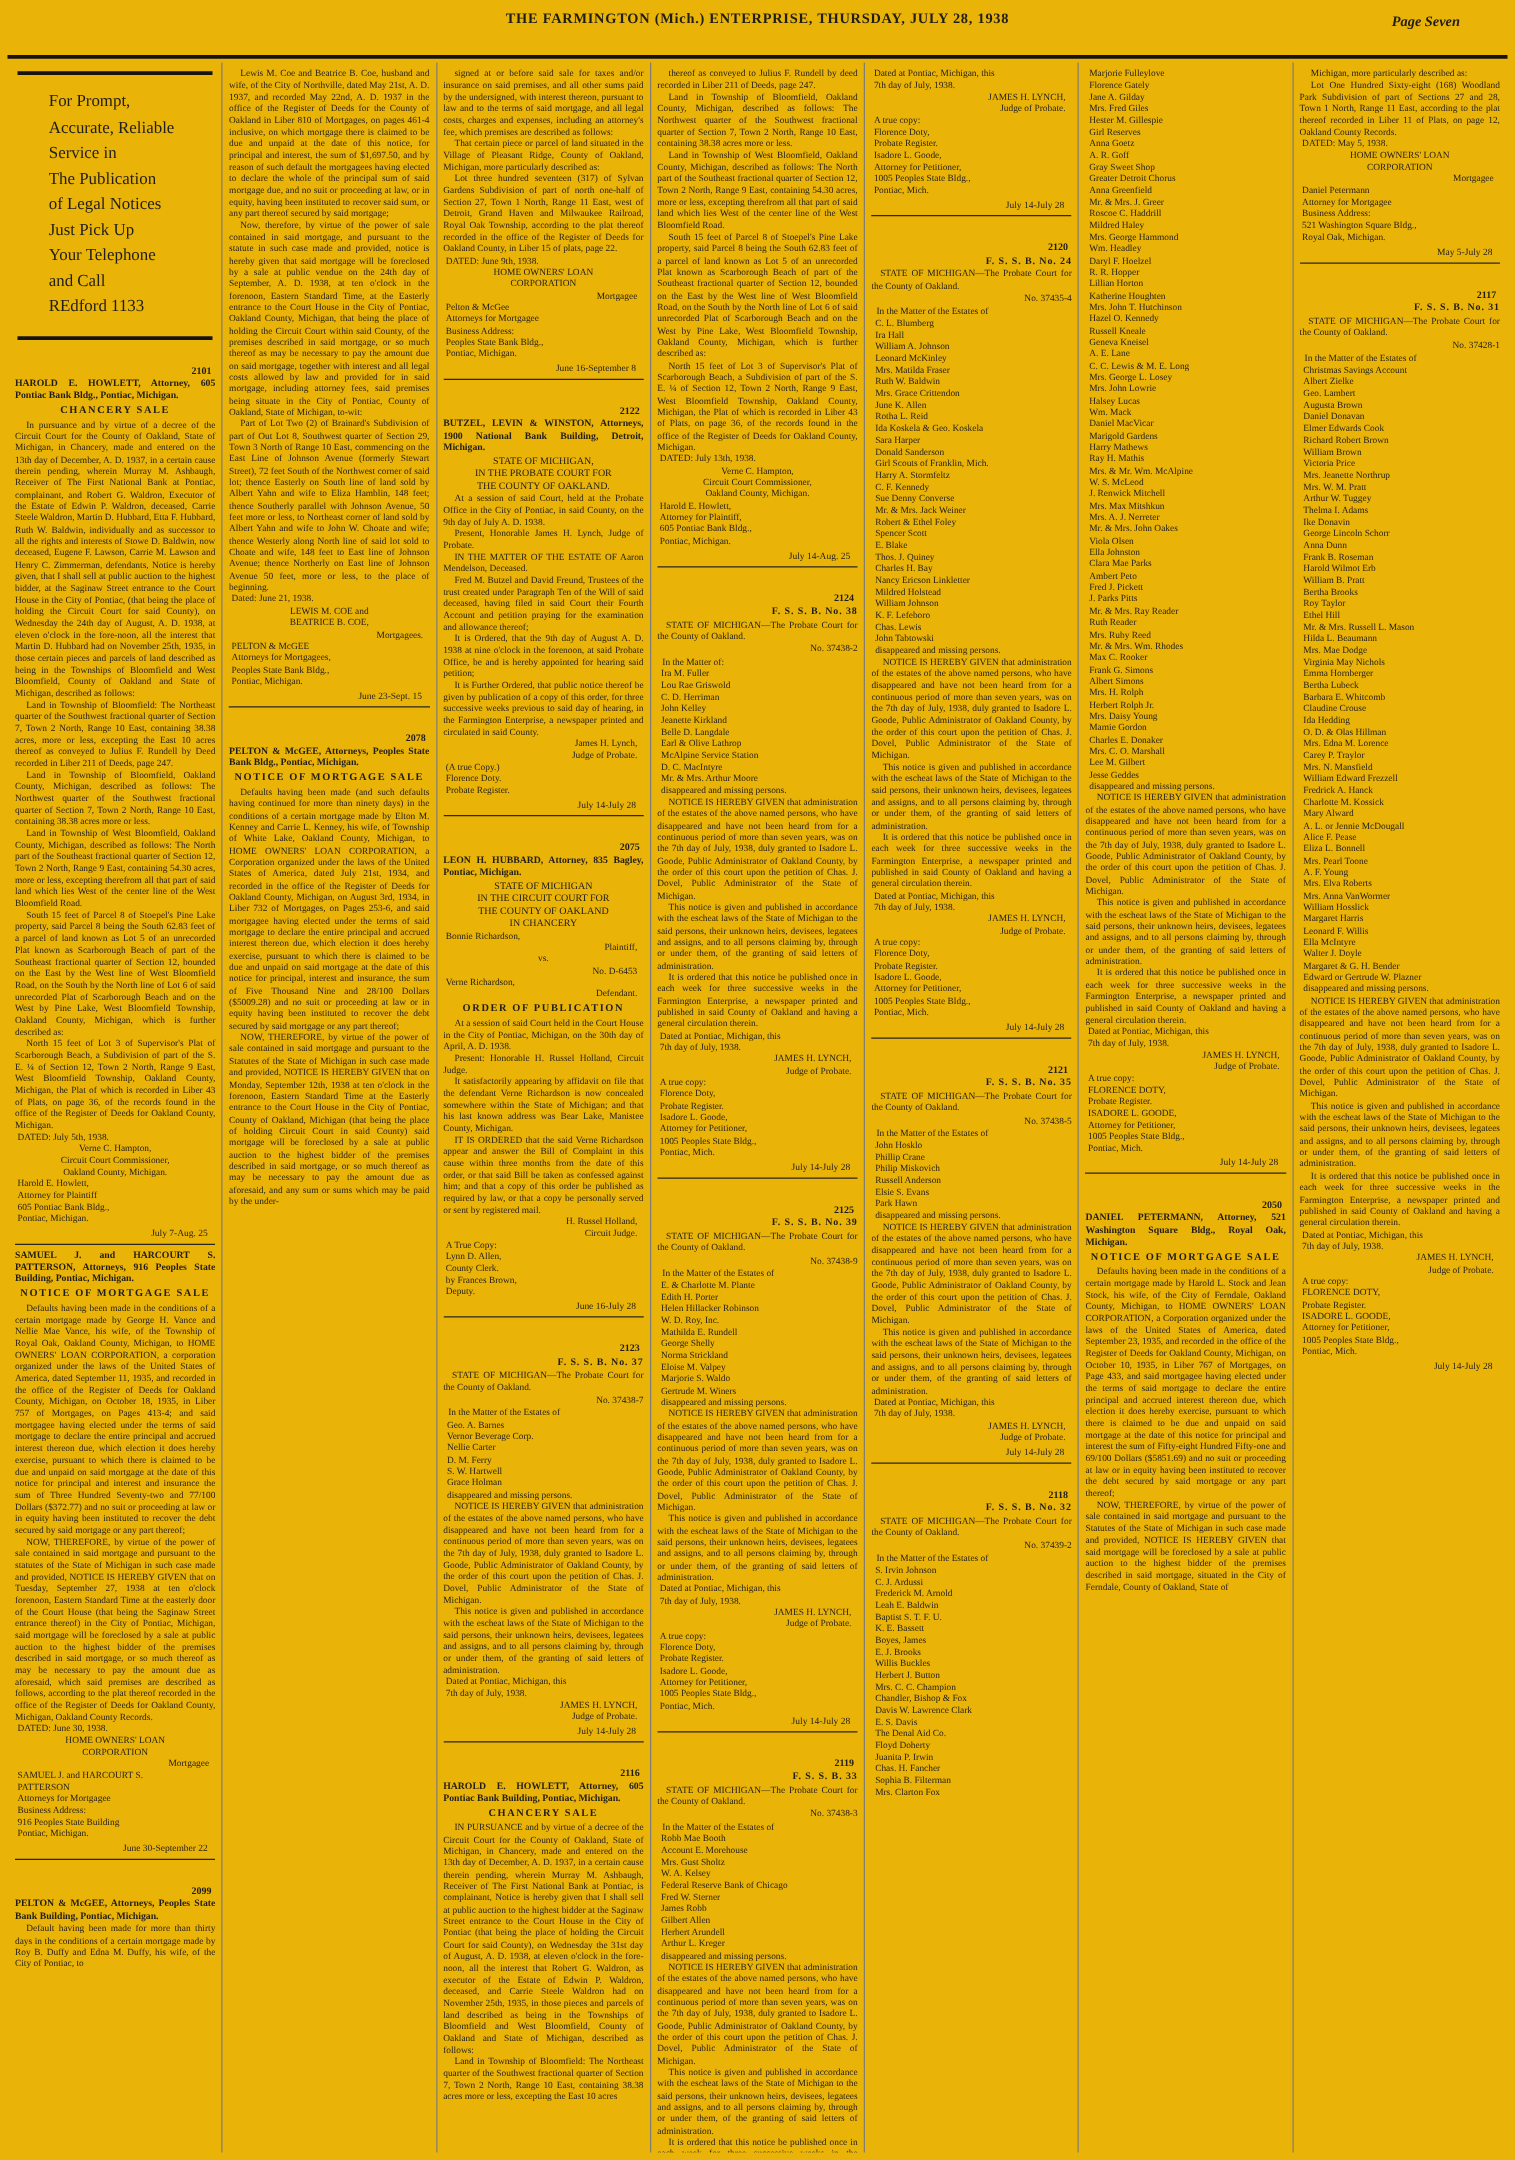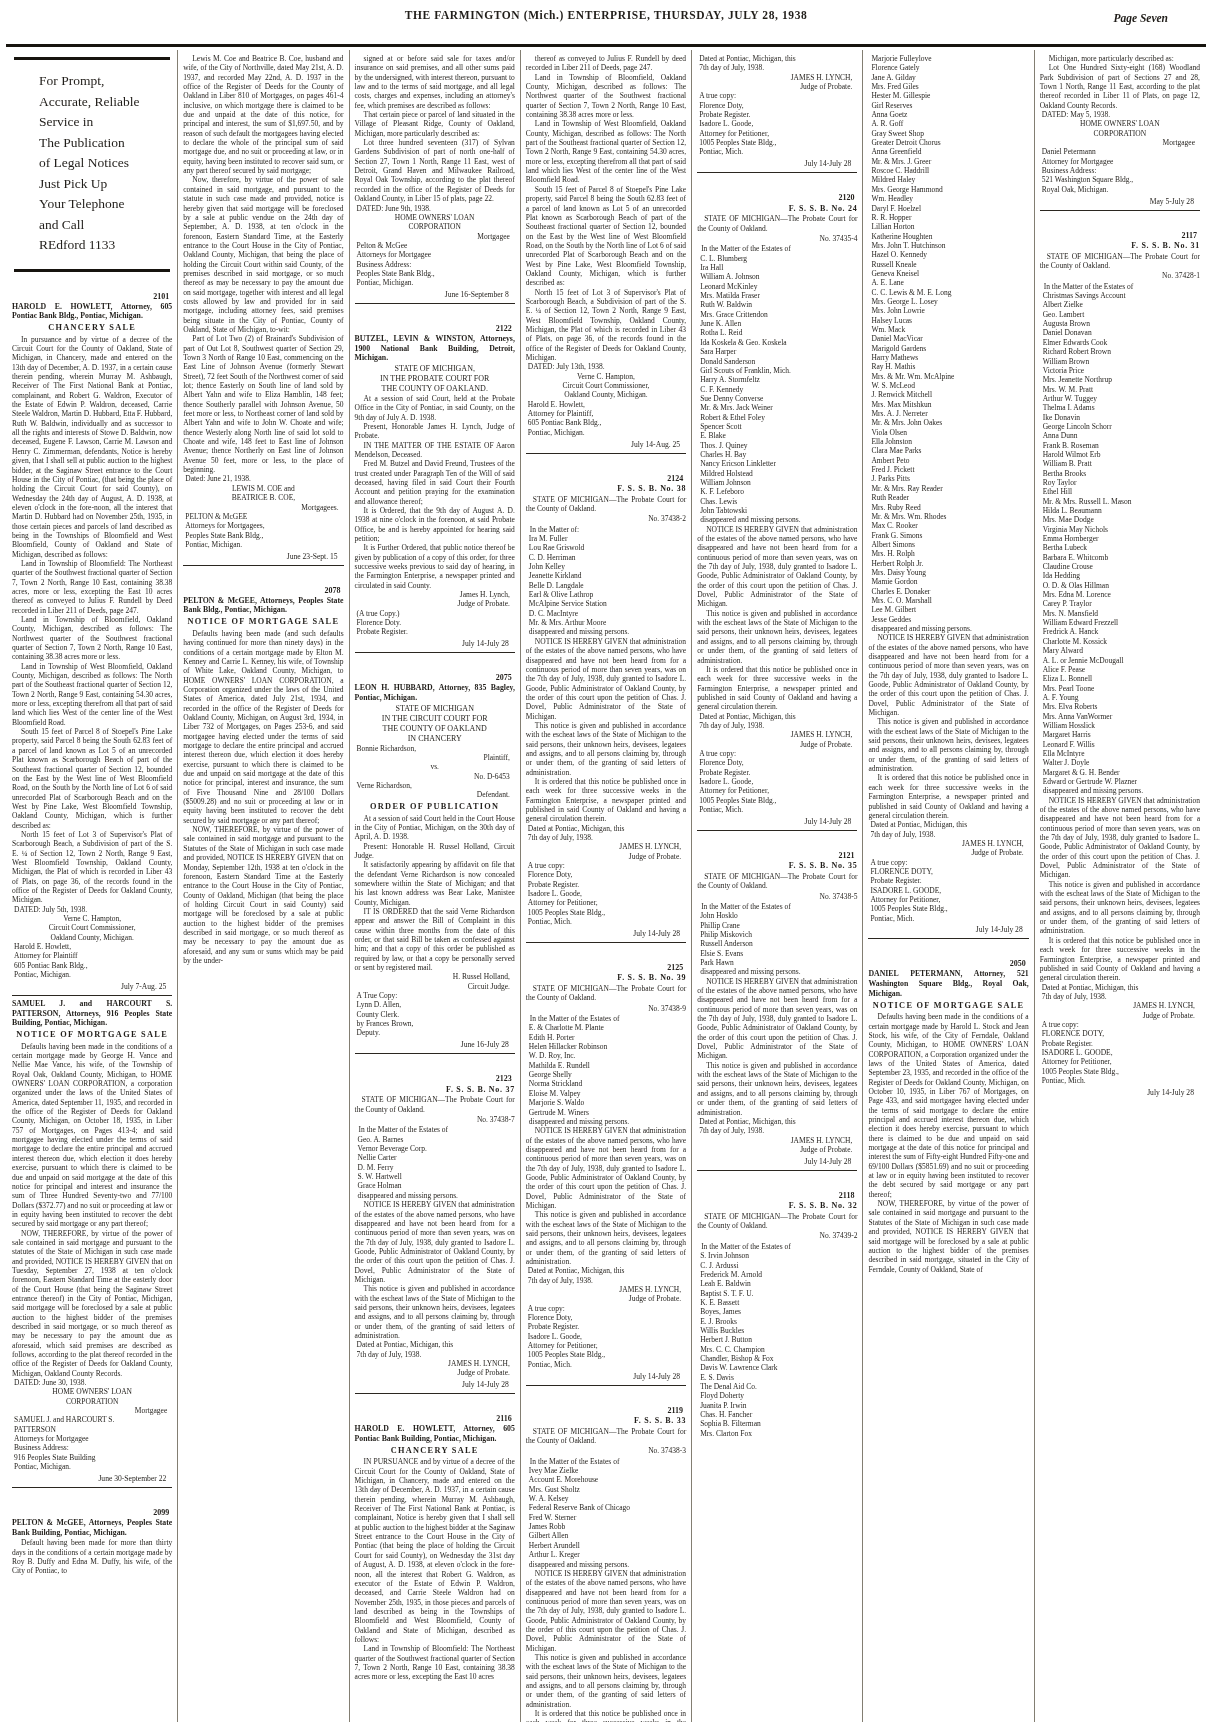--- a/index.html
+++ b/index.html
@@ -1,16 +1,16 @@
 <!DOCTYPE html>
 <html><head>
 <meta charset="utf-8">
 <style>
   html,body{margin:0;padding:0;background:#a9a49a;}
-  .page{position:relative;width:1212px;height:1728px;margin:0 auto;background:#ffffff;
+  .page{position:relative;width:1212px;height:1728px;margin:0 auto;background:#eab308;
         font-family:"Liberation Serif","DejaVu Serif",serif;color:#211e1a;overflow:hidden;
         box-shadow:0 0 18px rgba(0,0,0,.4);}
   .masthead{position:absolute;top:9px;left:0;right:0;height:32px;}
   .mast-title{text-align:center;font-weight:bold;font-size:11.5px;letter-spacing:.6px;}
   .page-label{position:absolute;right:44px;top:3px;font-weight:bold;font-size:11.5px;font-style:italic;}
   .mast-rule{position:absolute;top:44px;left:6px;right:6px;border-top:3px solid #17140f;}
   .cols{position:absolute;top:50px;left:7px;right:7px;bottom:0;display:flex;}
   .col{flex:1 1 0;box-sizing:border-box;padding:4px 5px 0 5px;border-right:1px solid #837e72;
        height:1672px;overflow:hidden;}
   .col:last-child{border-right:none;}
@@ -279,21 +279,21 @@
         <div class="ln ln-l">Attorney for Petitioner,</div>
         <div class="ln ln-l">1005 Peoples State Bldg.,</div>
         <div class="ln ln-l">Pontiac, Mich.</div>
         <div class="rundate">July 14-July 28</div>
         <div class="rule"></div>
         <div class="num">2119</div>
         <div class="fssb">F. S. S. B. 33</div>
         <div class="p court">STATE OF MICHIGAN—The Probate Court for the County of Oakland.</div>
         <div class="caseno">No. 37438-3</div>
         <div class="nm-intro">In the Matter of the Estates of</div>
-        <div class="nm">Ivey Mae Zielke</div>
+        <div class="nm">Robb Mae Booth</div>
         <div class="nm">Account E. Morehouse</div>
         <div class="nm">Mrs. Gust Sholtz</div>
         <div class="nm">W. A. Kelsey</div>
         <div class="nm">Federal Reserve Bank of Chicago</div>
         <div class="nm">Fred W. Sterner</div>
         <div class="nm">James Robb</div>
         <div class="nm">Gilbert Allen</div>
         <div class="nm">Herbert Arundell</div>
         <div class="nm">Arthur L. Kreger</div>
         <div class="nm">disappeared and missing persons.</div>

